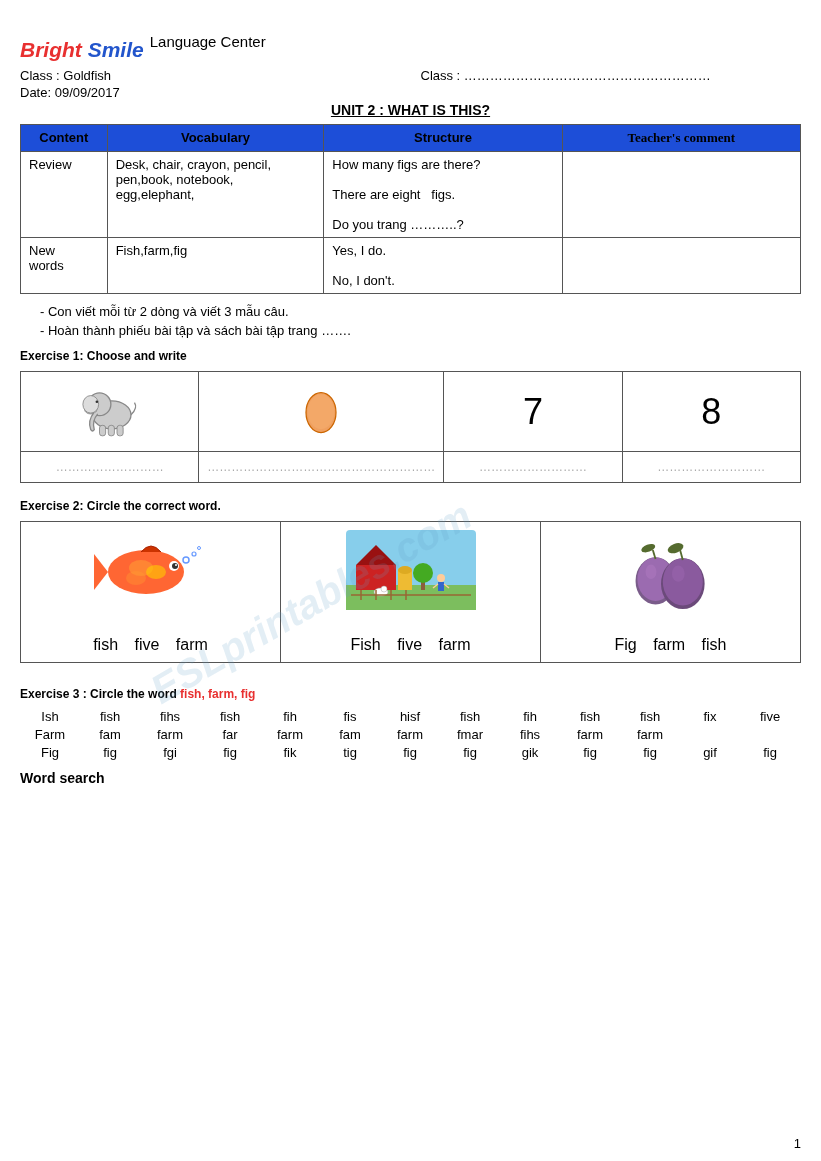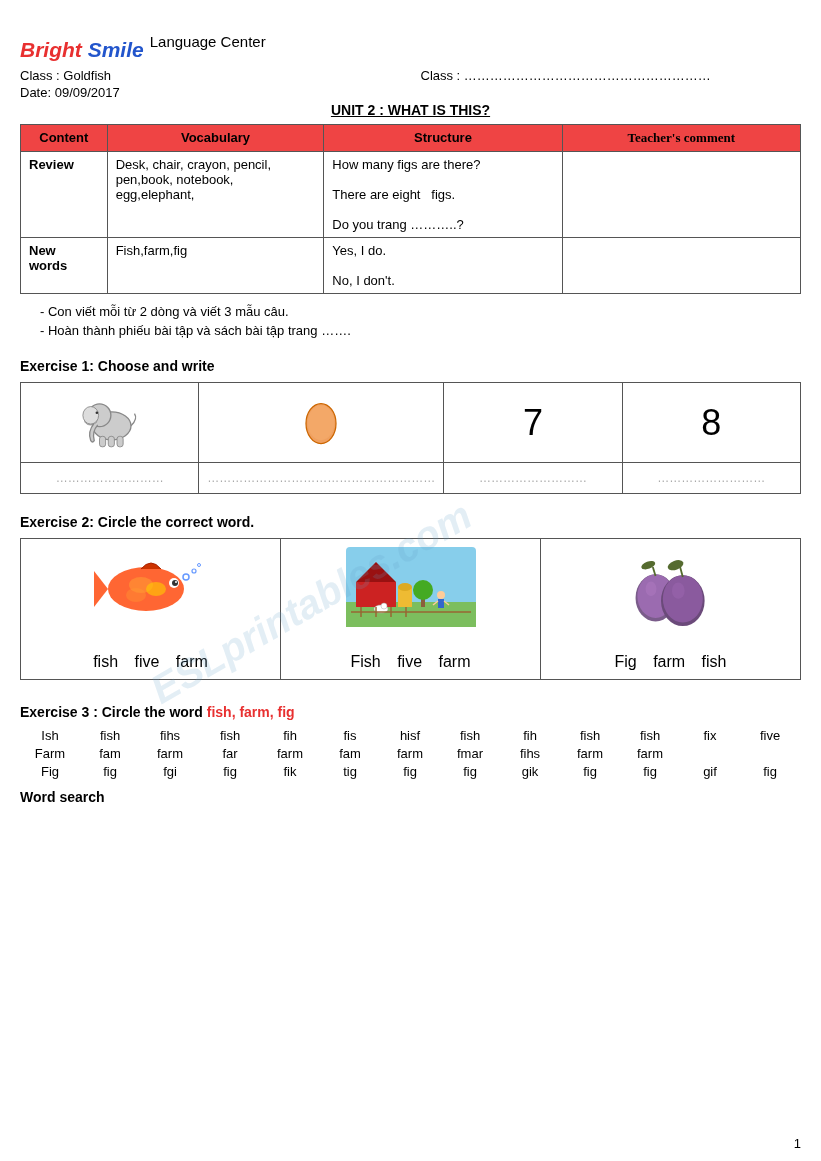--- a/index.html
+++ b/index.html
@@ -58,50 +58,50 @@
       border-collapse: collapse;
       margin-bottom: 10px;
       font-size: 13px;
     }
     .main-table th, .main-table td {
       border: 1px solid #555;
       padding: 5px 8px;
       vertical-align: top;
     }
     .main-table th {
-      background: #ef4444;
+      background: #1d4ed8;
       font-weight: bold;
       text-align: center;
     }
     .col-content { width: 80px; }
     .col-vocab { width: 200px; }
     .col-structure { width: 220px; }
     .col-comment { width: 220px; font-family: Liberation Serif, serif; }
 
-    .cell-bold { font-weight: bold; }
+    .cell-bold { font-weight: normal; }
 
     
     .instructions {
       margin: 8px 0 10px 20px;
       font-size: 13px;
     }
     .instructions li {
       list-style: none;
       margin-bottom: 4px;
     }
     .instructions li::before {
       content: "- ";
     }
 
     
     .exercise-title {
       font-weight: bold;
-      font-size: 14px;
+      font-size: 12px;
       margin-bottom: 8px;
-      margin-top: 20px;
+      margin-top: 11px;
     }
     .exercise-title .highlight {
       color: #e83030;
     }
 
     
     .ex1-table {
       width: 100%;
       border-collapse: collapse;
       margin-bottom: 16px;

